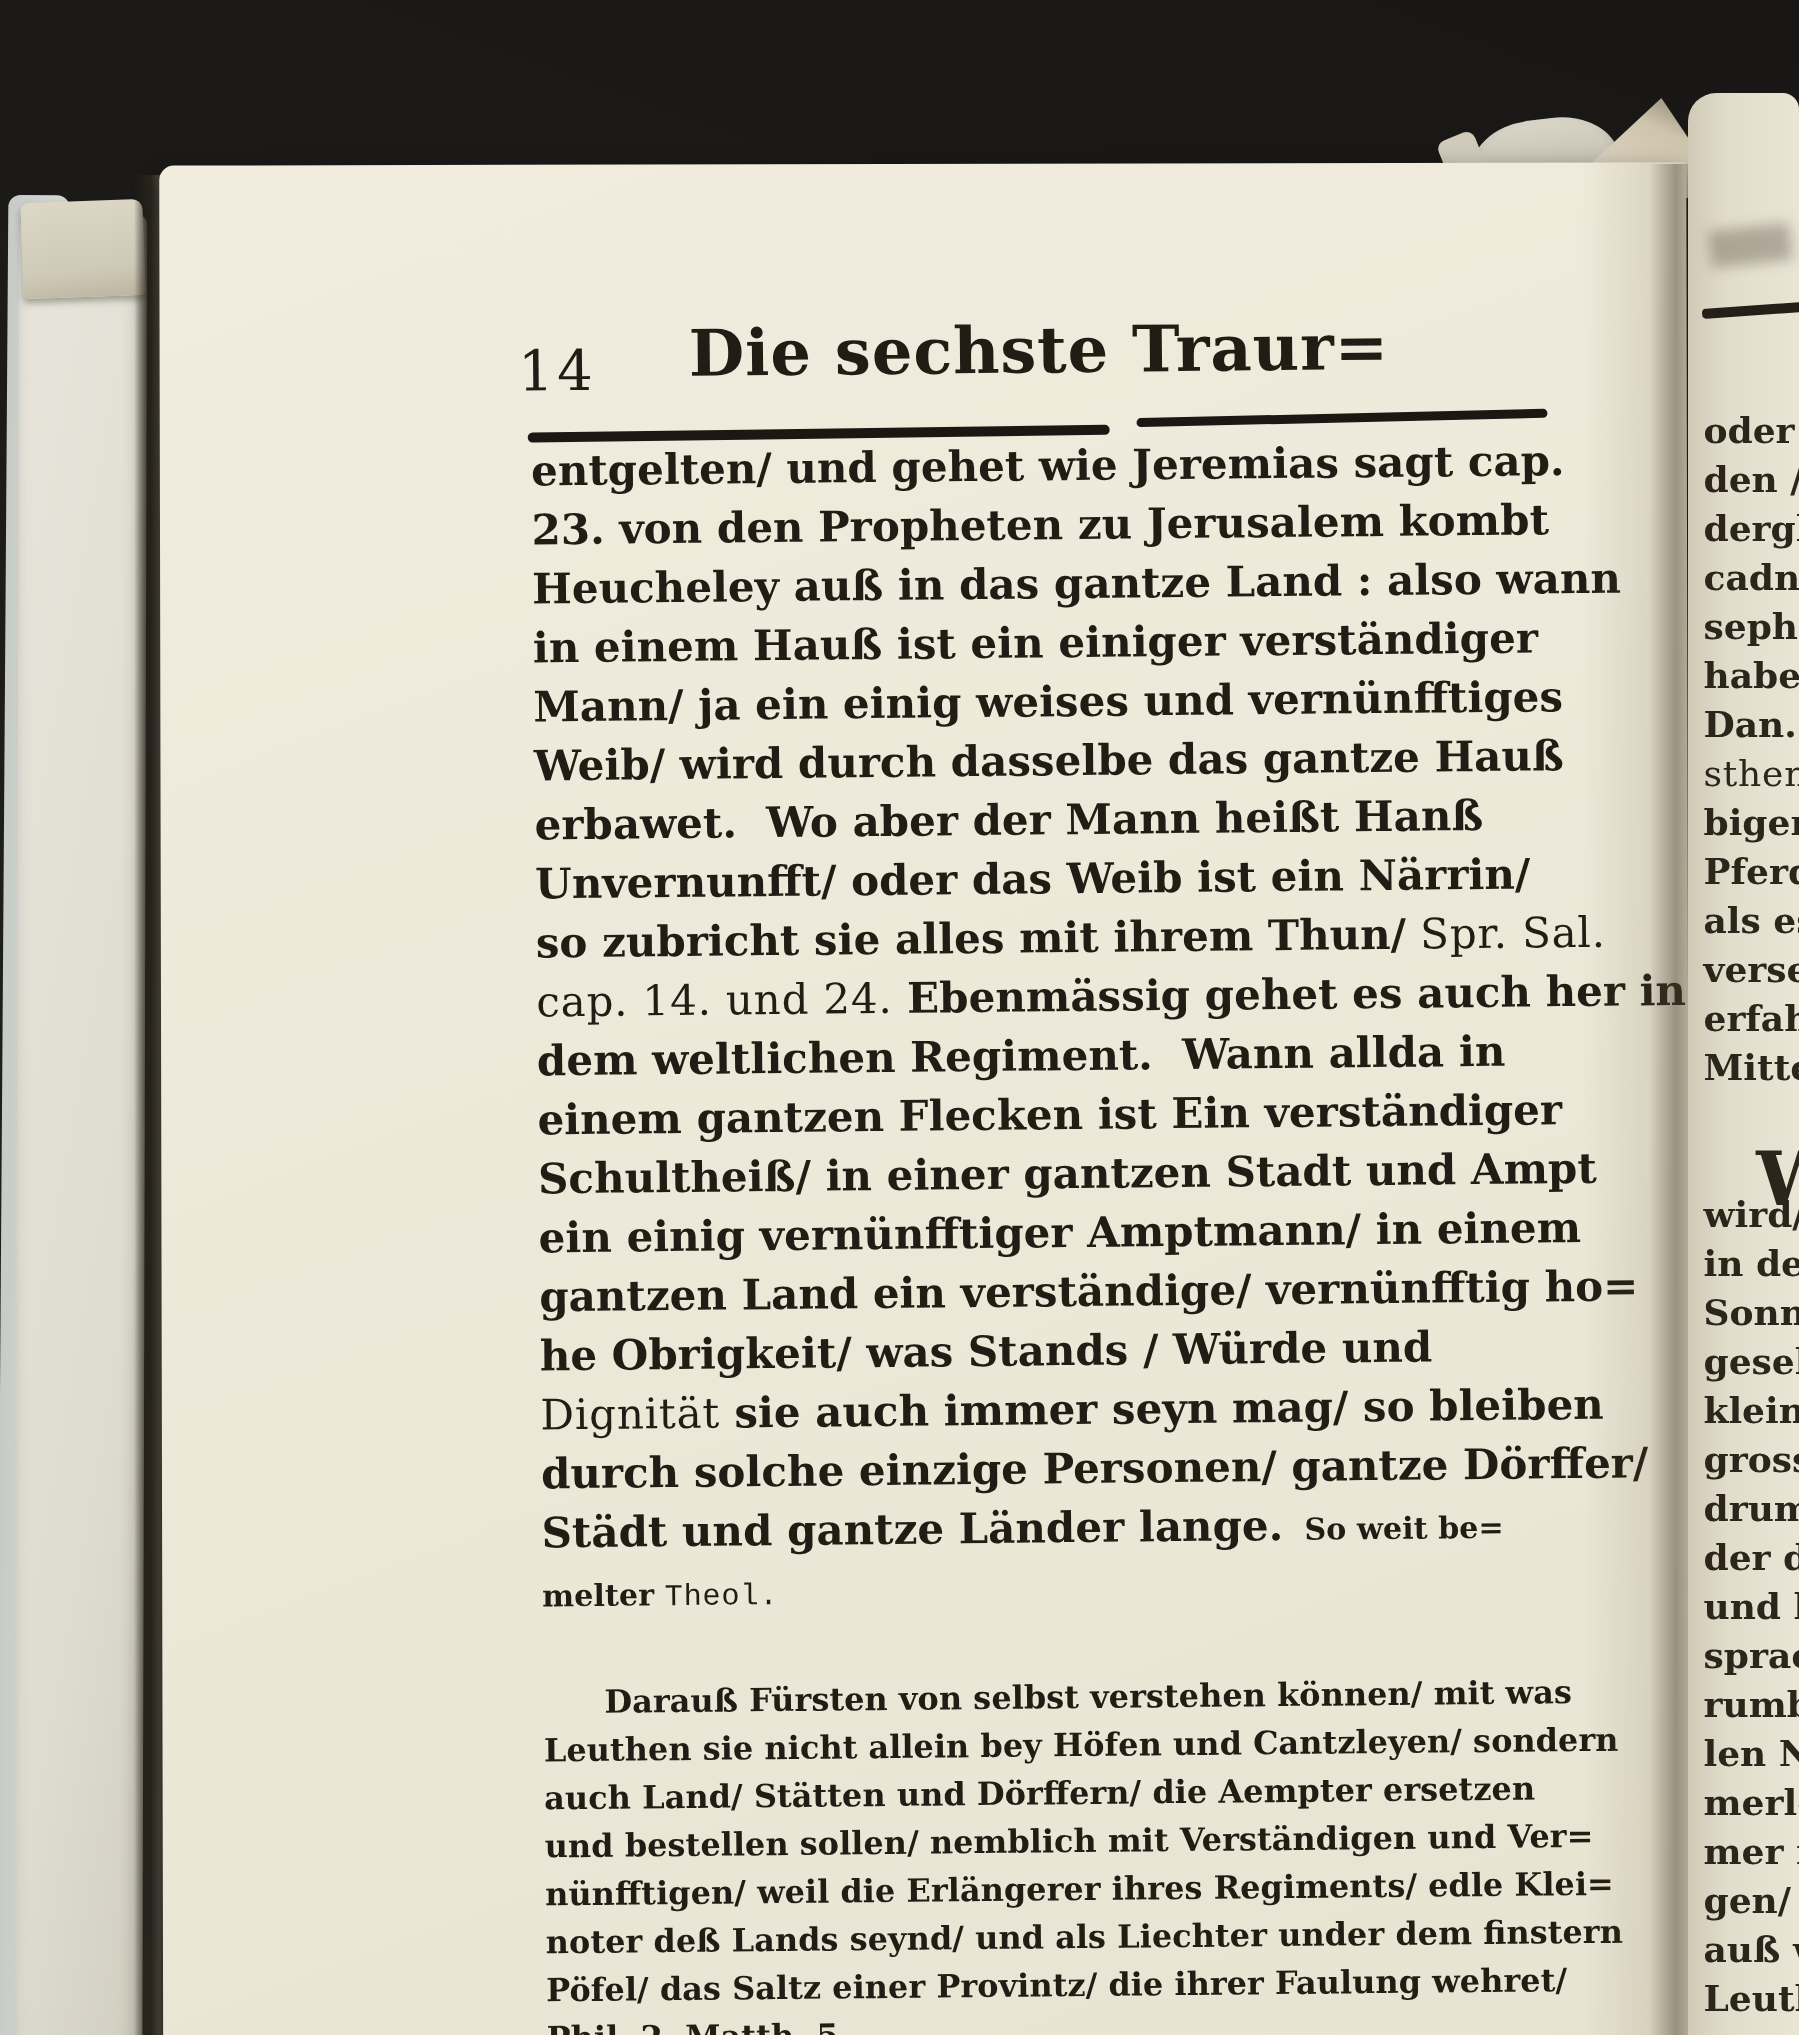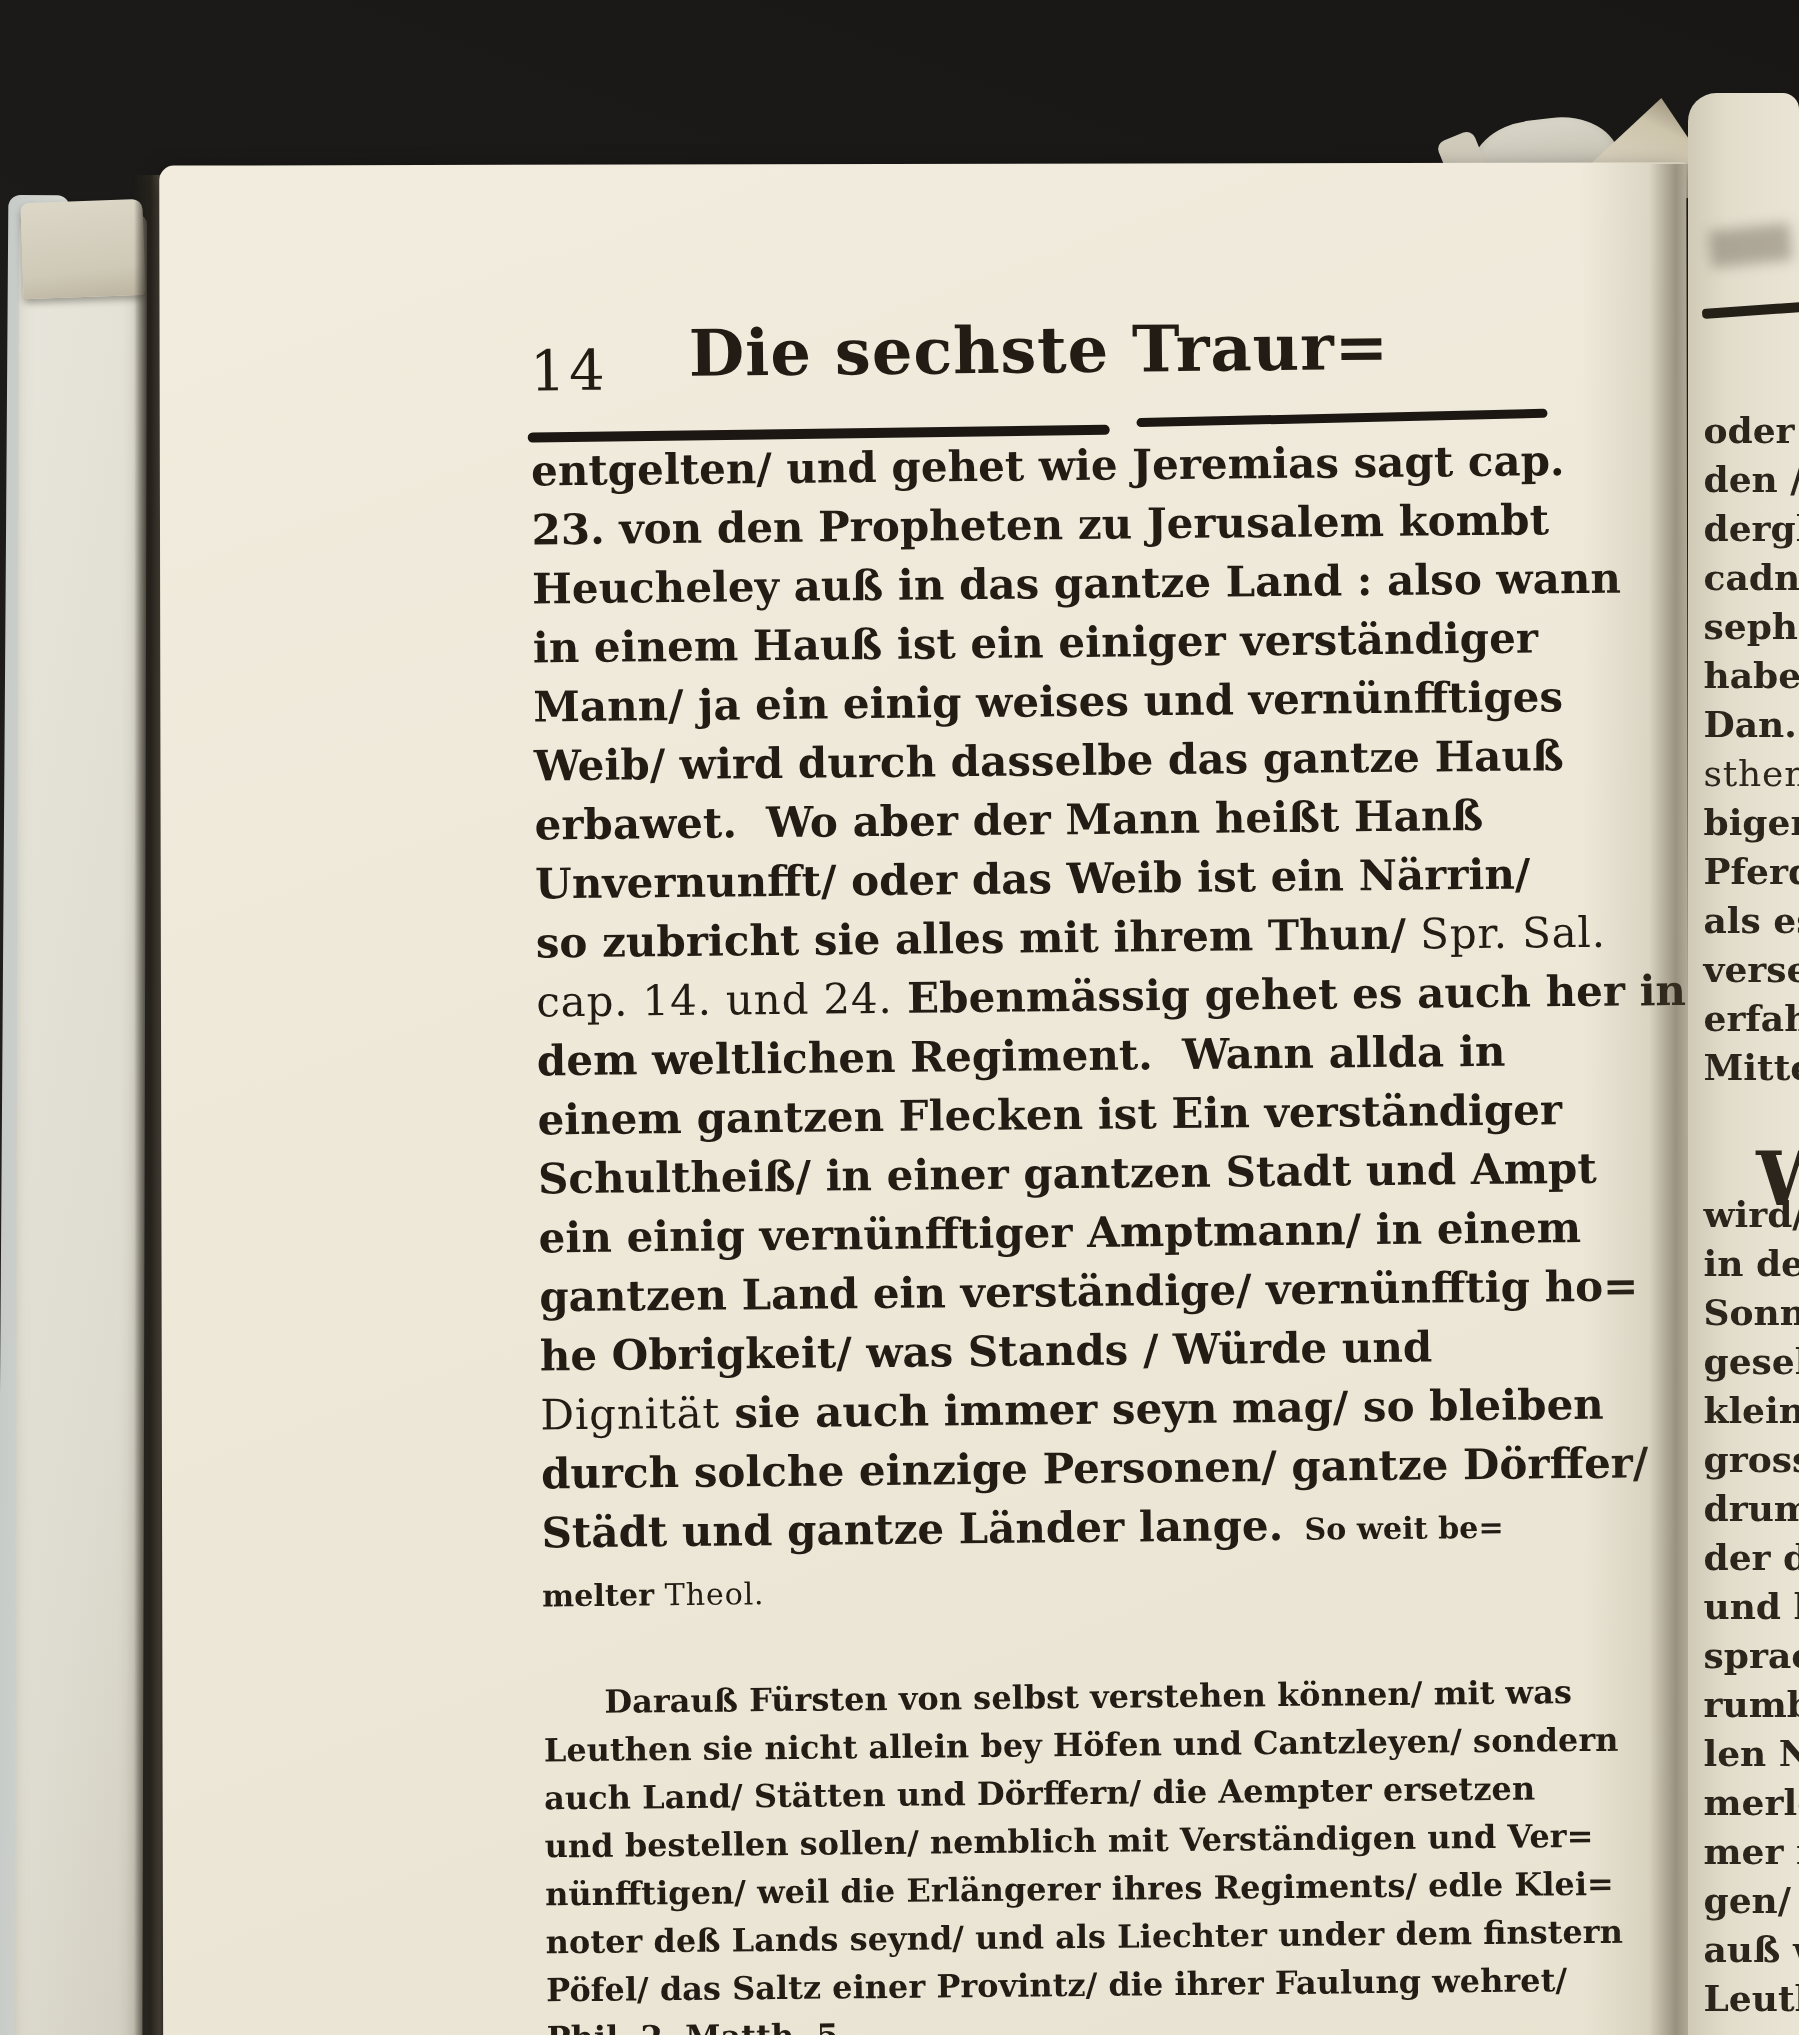--- a/index.html
+++ b/index.html
@@ -25,38 +25,38 @@
   .page{position:absolute;left:162px;top:164px;width:1527px;height:2648px;
     background:linear-gradient(160deg,#f1ecdd 0%,#ece7d7 45%,#e5e0cd 100%);
     border-radius:14.7px 3.3px 9px 21px;transform:rotate(-.12deg);
     box-shadow:0 9.8px 24.4px rgba(0,0,0,.55);}
   .page::after{content:"";position:absolute;right:0;top:0;width:106px;height:100%;
     background:linear-gradient(90deg,rgba(110,95,70,0),rgba(105,92,66,.22));
     border-radius:0 3.3px 9px 0;pointer-events:none;}
   .page-inner{position:absolute;left:0;top:0;width:100%;height:100%;
     transform:rotate(-.45deg);transform-origin:195px 285px;color:#221c14;}
 
-  .pageno{position:absolute;left:371px;top:175px;font-size:56px;font-weight:400;
+  .pageno{position:absolute;left:359px;top:175px;font-size:56px;font-weight:400;
     letter-spacing:3.3px;}
   .running-header{position:absolute;left:371px;top:154px;width:1018px;
     text-align:center;font-size:64px;font-weight:700;letter-spacing:0.8px;}
   .header-rule{position:absolute;left:368px;top:261px;width:1026px;height:16.3px;
     transform:rotate(-.55deg);}
   .header-rule .seg1{position:absolute;left:0;top:4.9px;width:582px;height:10.2px;
     background:#1c1712;border-radius:4.9px;transform:rotate(.35deg);}
   .header-rule .seg2{position:absolute;left:609px;top:0;width:411px;height:9.4px;
     background:#1c1712;border-radius:4.9px;transform:rotate(-.2deg);}
 
   .textblock{position:absolute;left:371px;width:1026px;}
   .tline{white-space:pre;overflow:visible;}
   .run{white-space:pre;}
   .s-fraktur{font-weight:700;}
   .s-antiqua{font-weight:400;letter-spacing:0.8px;}
   .s-small{font-weight:700;font-size:.72em;}
-  .s-small-antiqua{font-weight:400;font-size:.72em;letter-spacing:0.8px;}
+  .s-small-antiqua{font-weight:400;font-size:.72em;letter-spacing:0.8px;font-family:Liberation Mono, monospace;}
   .s-large{font-weight:700;font-size:2.1em;line-height:1;}
   .s-gap{display:block;}
 
   .para1{top:278px;font-size:42px;}
   .para1 .tline{height:59px;line-height:59px;}
   .para2{top:1515px;font-size:32px;}
   .para2 .tline{height:48px;line-height:48px;}
   .para2 .tline:first-child{padding-left:61px;}
 
   

